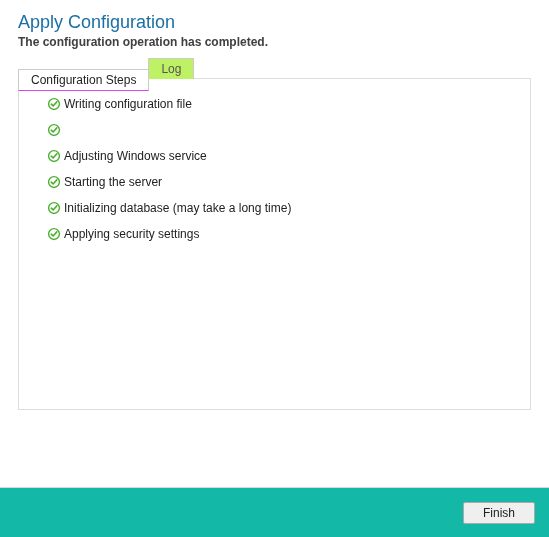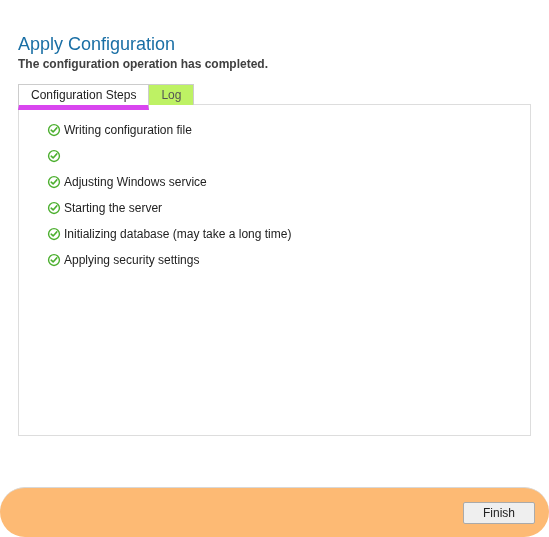--- a/index.html
+++ b/index.html
@@ -8,21 +8,20 @@
     font-family: "Segoe UI", Tahoma, sans-serif;
     font-size: 12px;
     color: #333;
     background: #fff;
     width: 549px;
     height: 537px;
     overflow: hidden;
   }
   .content {
     padding: 12px 18px 0 18px;
-    margin-top: 22px;
   }
   .page-title {
     font-size: 18px;
     color: #1a6fa5;
     font-weight: 400;
     margin: 0 0 2px 0;
   }
   .subtitle {
     font-size: 12px;
     color: #404040;
@@ -41,22 +40,22 @@
     background: #fff;
     padding: 3px 12px 3px 12px;
     font-size: 12px;
     color: #222;
     cursor: pointer;
     margin-right: -1px;
     position: relative;
   }
   .tab.active {
     background: #fff;
-    border-bottom: 5px solid #d946ef;
-    top: 5px;
+    border-bottom: 1px solid #d946ef;
+    top: 12px;
     z-index: 3;
     text-align: center;
   }
   .tab.inactive {
     background: #bef264;
     color: #555;
   }
   .panel {
     border: 1px solid #ddd;
     background: #fff;
@@ -85,27 +84,26 @@
   .status-msg {
     margin-top: 8px;
     font-size: 12px;
     line-height: 1.35;
     color: #222;
   }
   .footer {
     position: absolute;
     left: 0; right: 0; bottom: 0;
     height: 50px;
-    background: #fdba74;
+    background: #14b8a6;
     border-top: 1px solid #d8d8d8;
     display: flex;
     justify-content: flex-end;
     align-items: center;
     padding: 0 14px;
-    border-radius: 25px;
   }
   .btn {
     min-width: 72px;
     height: 22px;
     background: #efefef;
     border: 1px solid #aaa;
     border-radius: 2px;
     font-size: 12px;
     color: #222;
     cursor: pointer;

